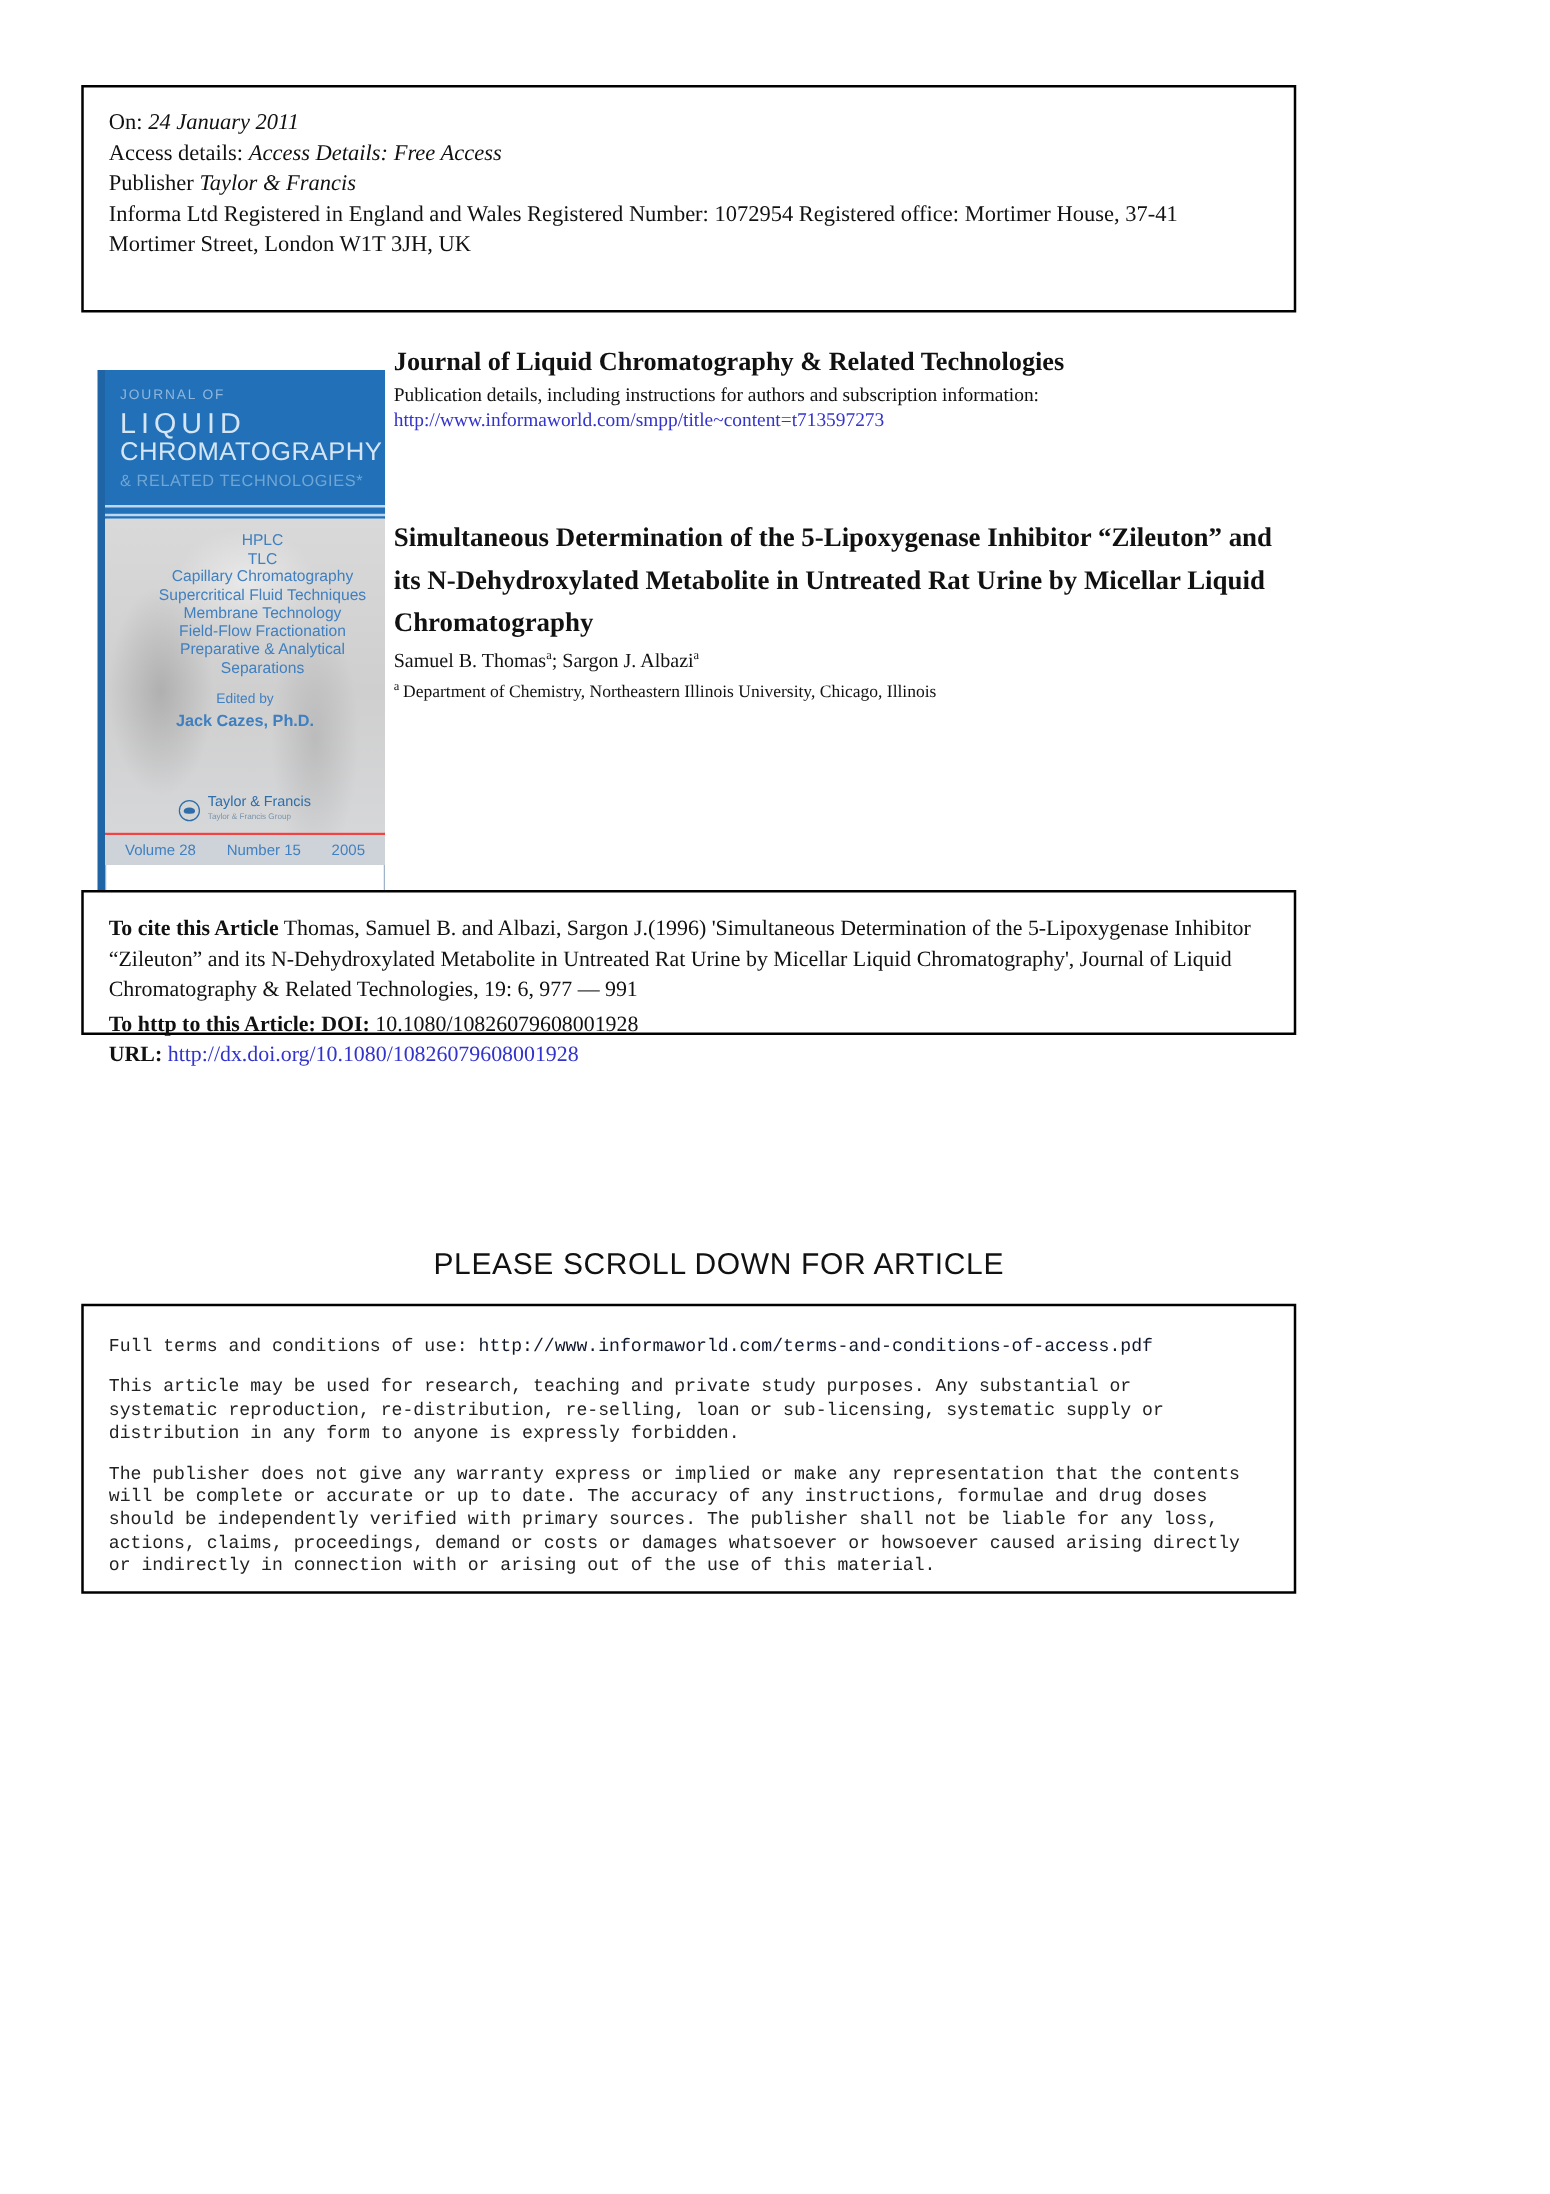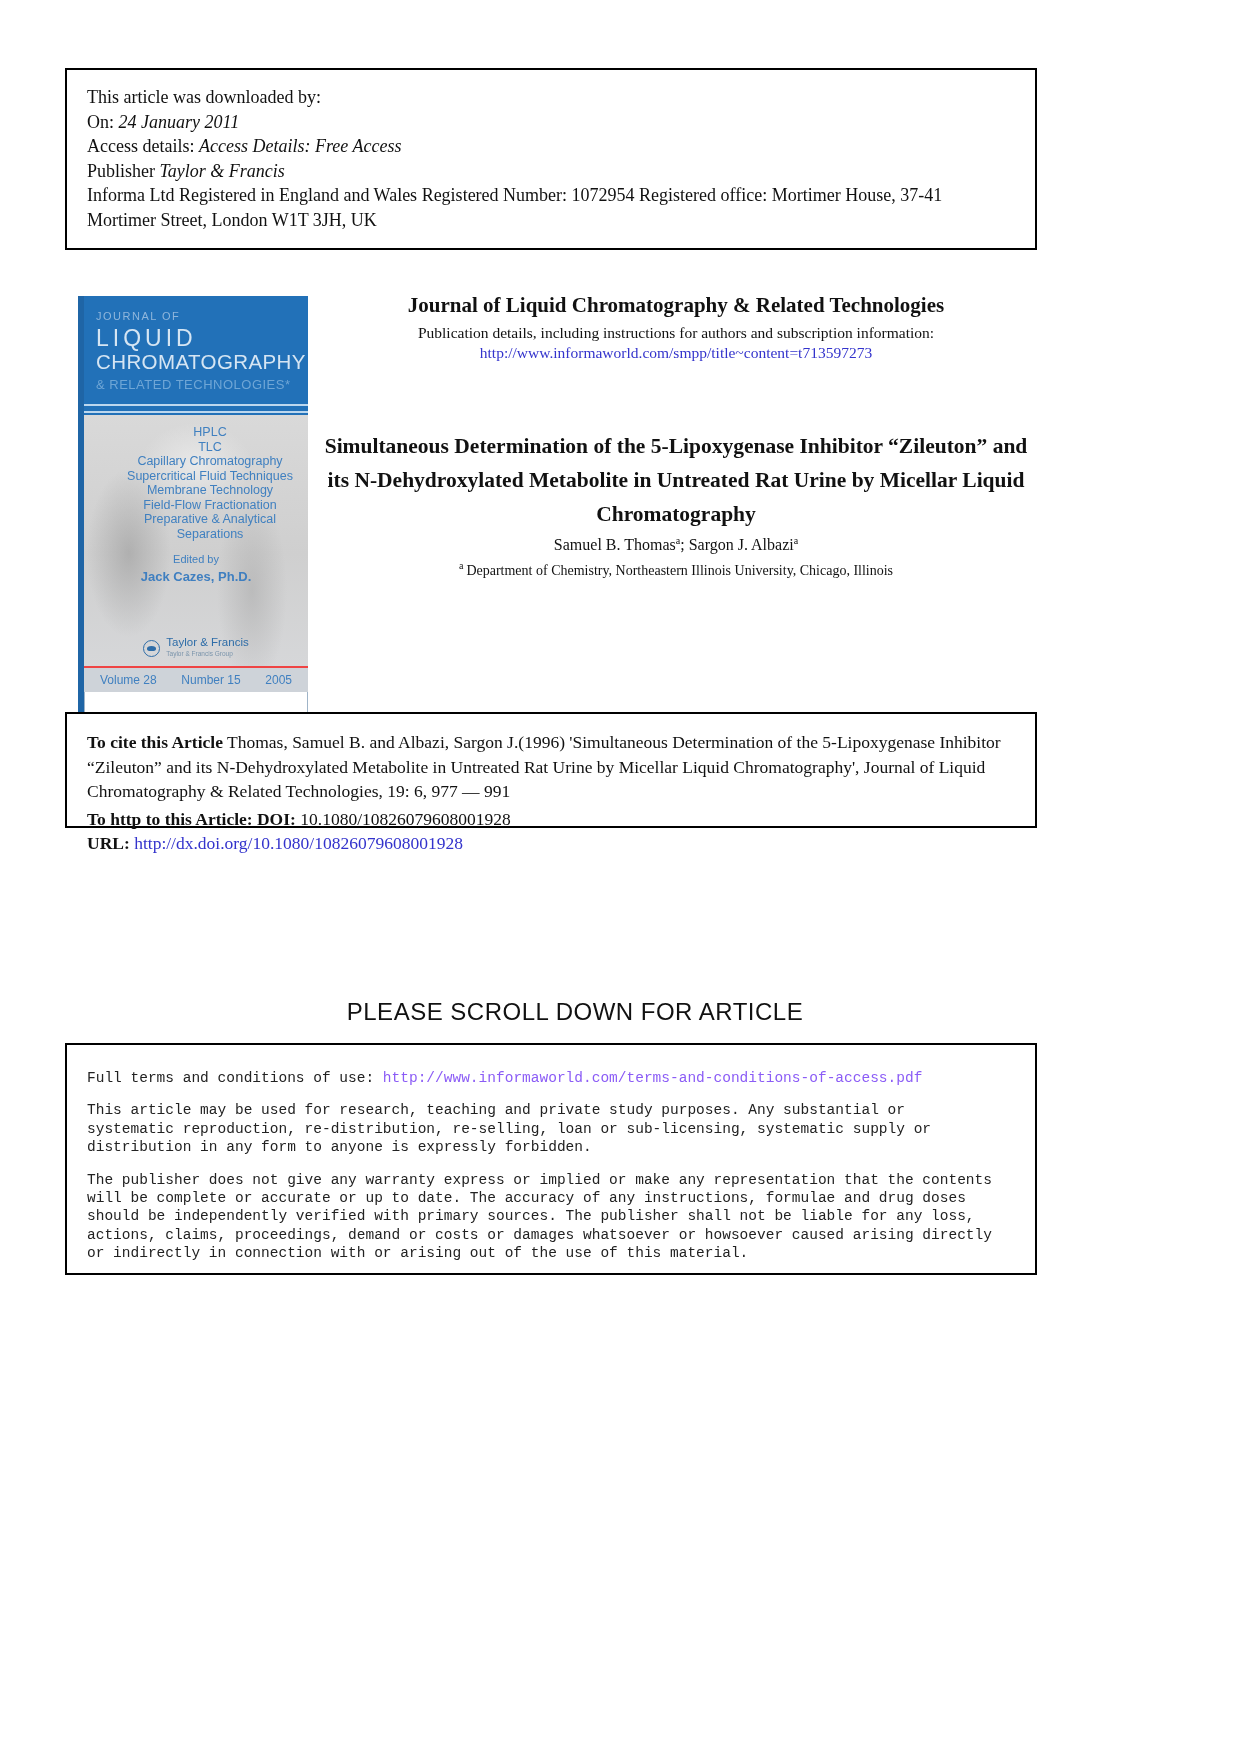--- a/index.html
+++ b/index.html
@@ -59,21 +59,21 @@
   .tf-text { display: flex; flex-direction: column; align-items: flex-start; line-height: 11px; }
   .tf-name { font-size: 11.5px; color: #2e6da8; }
   .tf-sub { font-size: 6.5px; color: #7a94ab; }
   .cover-strip {
     height: 26px; border-top: 2px solid #ef4444; background: #ced3d9;
     display: flex; align-items: center; justify-content: space-between;
     padding: 0 16px; font-size: 12px; color: #4080c0;
   }
 
   
-  .right-col { position: absolute; left: 315px; top: 292px; width: 722px; text-align: center; }
+  .right-col { position: absolute; left: 315px; top: 276px; width: 722px; }
   .journal-title { font-size: 21px; font-weight: bold; line-height: 26px; margin-bottom: 5px; }
   .pub-details { font-size: 15.5px; line-height: 20px; }
   .link { color: #3333cc; text-decoration: none; }
   .header-link { font-size: 15.5px; line-height: 20px; display: inline-block; }
   .article-title { font-size: 21.5px; font-weight: bold; line-height: 34px; margin-top: 66px; }
   .authors { font-size: 16px; margin-top: 4px; }
   .authors sup, .affiliation sup { font-size: 10px; }
   .affiliation { font-size: 14px; margin-top: 6px; }
   .affiliation sup { margin-right: 3px; }
 
@@ -93,29 +93,28 @@
   }
 
   
   .terms-box {
     left: 65px; top: 1043px; width: 972px; height: 232px;
     padding: 24px 20px 0 20px;
     font-family: "Liberation Mono", monospace;
     font-size: 14.5px; line-height: 18.4px; color: #222222;
   }
   .terms-para { white-space: pre-line; margin-top: 14px; }
-  .mono-link { color: #8b5cf6; text-decoration: none; }
+  .mono-link { color: #0f172a; text-decoration: none; }
 </style>
 </head>
 <body>
 
 <div id="page">
 
   <div class="box download-box">
-    <div>This article was downloaded by:</div>
     <div><span>On: </span><span class="it">24 January 2011</span></div>
     <div><span>Access details: </span><span class="it">Access Details: Free Access</span></div>
     <div><span>Publisher </span><span class="it">Taylor &amp; Francis</span></div>
     <div>Informa Ltd Registered in England and Wales Registered Number: 1072954 Registered office: Mortimer House, 37-41 Mortimer Street, London W1T 3JH, UK</div>
   </div>
 
   <div class="cover">
     <div class="cover-head">
       <div class="mast-small">JOURNAL OF</div>
       <div class="mast-1">LIQUID</div>

